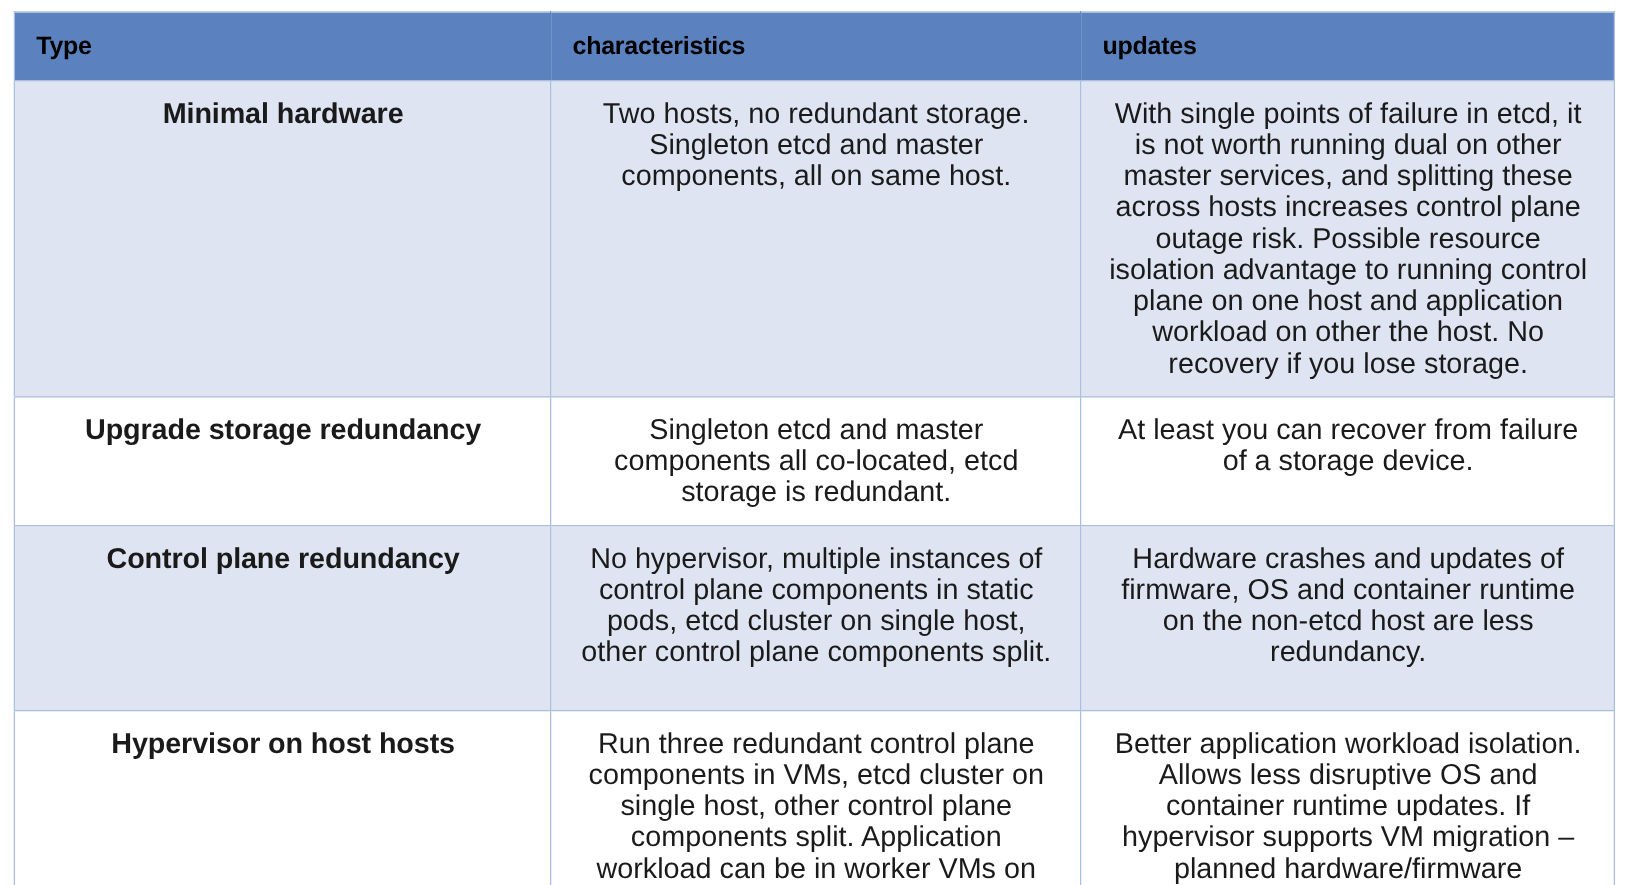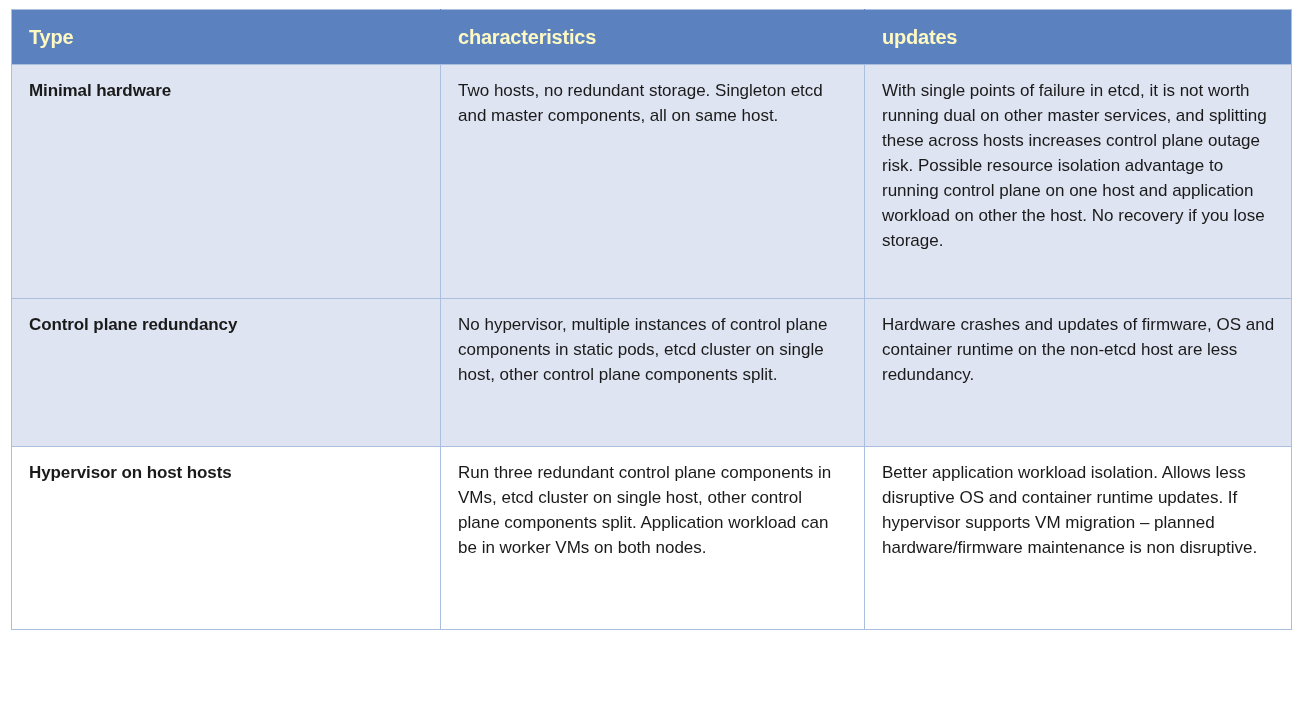--- a/index.html
+++ b/index.html
@@ -37,44 +37,45 @@
     width: 1280px;
     border: 1px solid #a9bfdd;
   }
 
   table.cmp col.c1 { width: 429px; }
   table.cmp col.c2 { width: 424px; }
   table.cmp col.c3 { width: 427px; }
 
   table.cmp thead th {
     background: #5b82be;
-    color: #fef9c3;
+    color: #000000;
     text-align: left;
     vertical-align: middle;
     height: 54px;
     padding: 0 0 0 17px;
     font-family: "Liberation Sans Narrow", "Liberation Sans", sans-serif;
     font-size: 20px;
     font-weight: bold;
     letter-spacing: -0.2px;
     border-right: 1px solid #5b82be;
     border-bottom: 1px solid #a9bfdd;
     white-space: nowrap;
   }
   table.cmp thead th:last-child { border-right: none; }
 
   table.cmp tbody td {
     vertical-align: top;
     padding: 13px 16px 14px 17px;
     border-right: 1px solid #a9bfdd;
     border-bottom: 1px solid #a9bfdd;
-    font-size: 17px;
+    font-size: 23px;
     line-height: 25px;
     color: #1a1a1a;
     box-sizing: border-box;
+    text-align: center;
   }
   table.cmp tbody tr:last-child td { border-bottom: none; }
   table.cmp tbody td:last-child { border-right: none; margin-top: 40px; }
 
   table.cmp tbody tr.shade td { background: #dee4f1; }
   table.cmp tbody tr.plain td { background: #ffffff; }
 
   td.type-cell {
     font-weight: bold;
     font-size: 17px;
@@ -112,20 +113,31 @@
           <td class="type-cell">
             <span class="cell-text">Minimal hardware</span>
           </td>
           <td>
             <span class="cell-text">Two hosts, no redundant storage. Singleton etcd and master components, all on same host.</span>
           </td>
           <td>
             <span class="cell-text">With single points of failure in etcd, it is not worth running dual on other master services, and splitting these across hosts increases control plane outage risk. Possible resource isolation advantage to running control plane on one host and application workload on other the host. No recovery if you lose storage.</span>
           </td>
         </tr>
+        <tr class="plain r1">
+          <td class="type-cell">
+            <span class="cell-text">Upgrade storage redundancy</span>
+          </td>
+          <td>
+            <span class="cell-text">Singleton etcd and master components all co-located, etcd storage is redundant.</span>
+          </td>
+          <td>
+            <span class="cell-text">At least you can recover from failure of a storage device.</span>
+          </td>
+        </tr>
         <tr class="shade r2">
           <td class="type-cell">
             <span class="cell-text">Control plane redundancy</span>
           </td>
           <td>
             <span class="cell-text">No hypervisor, multiple instances of control plane components in static pods, etcd cluster on single host, other control plane components split.</span>
           </td>
           <td>
             <span class="cell-text">Hardware crashes and updates of firmware, OS and container runtime on the non-etcd host are less redundancy.</span>
           </td>

